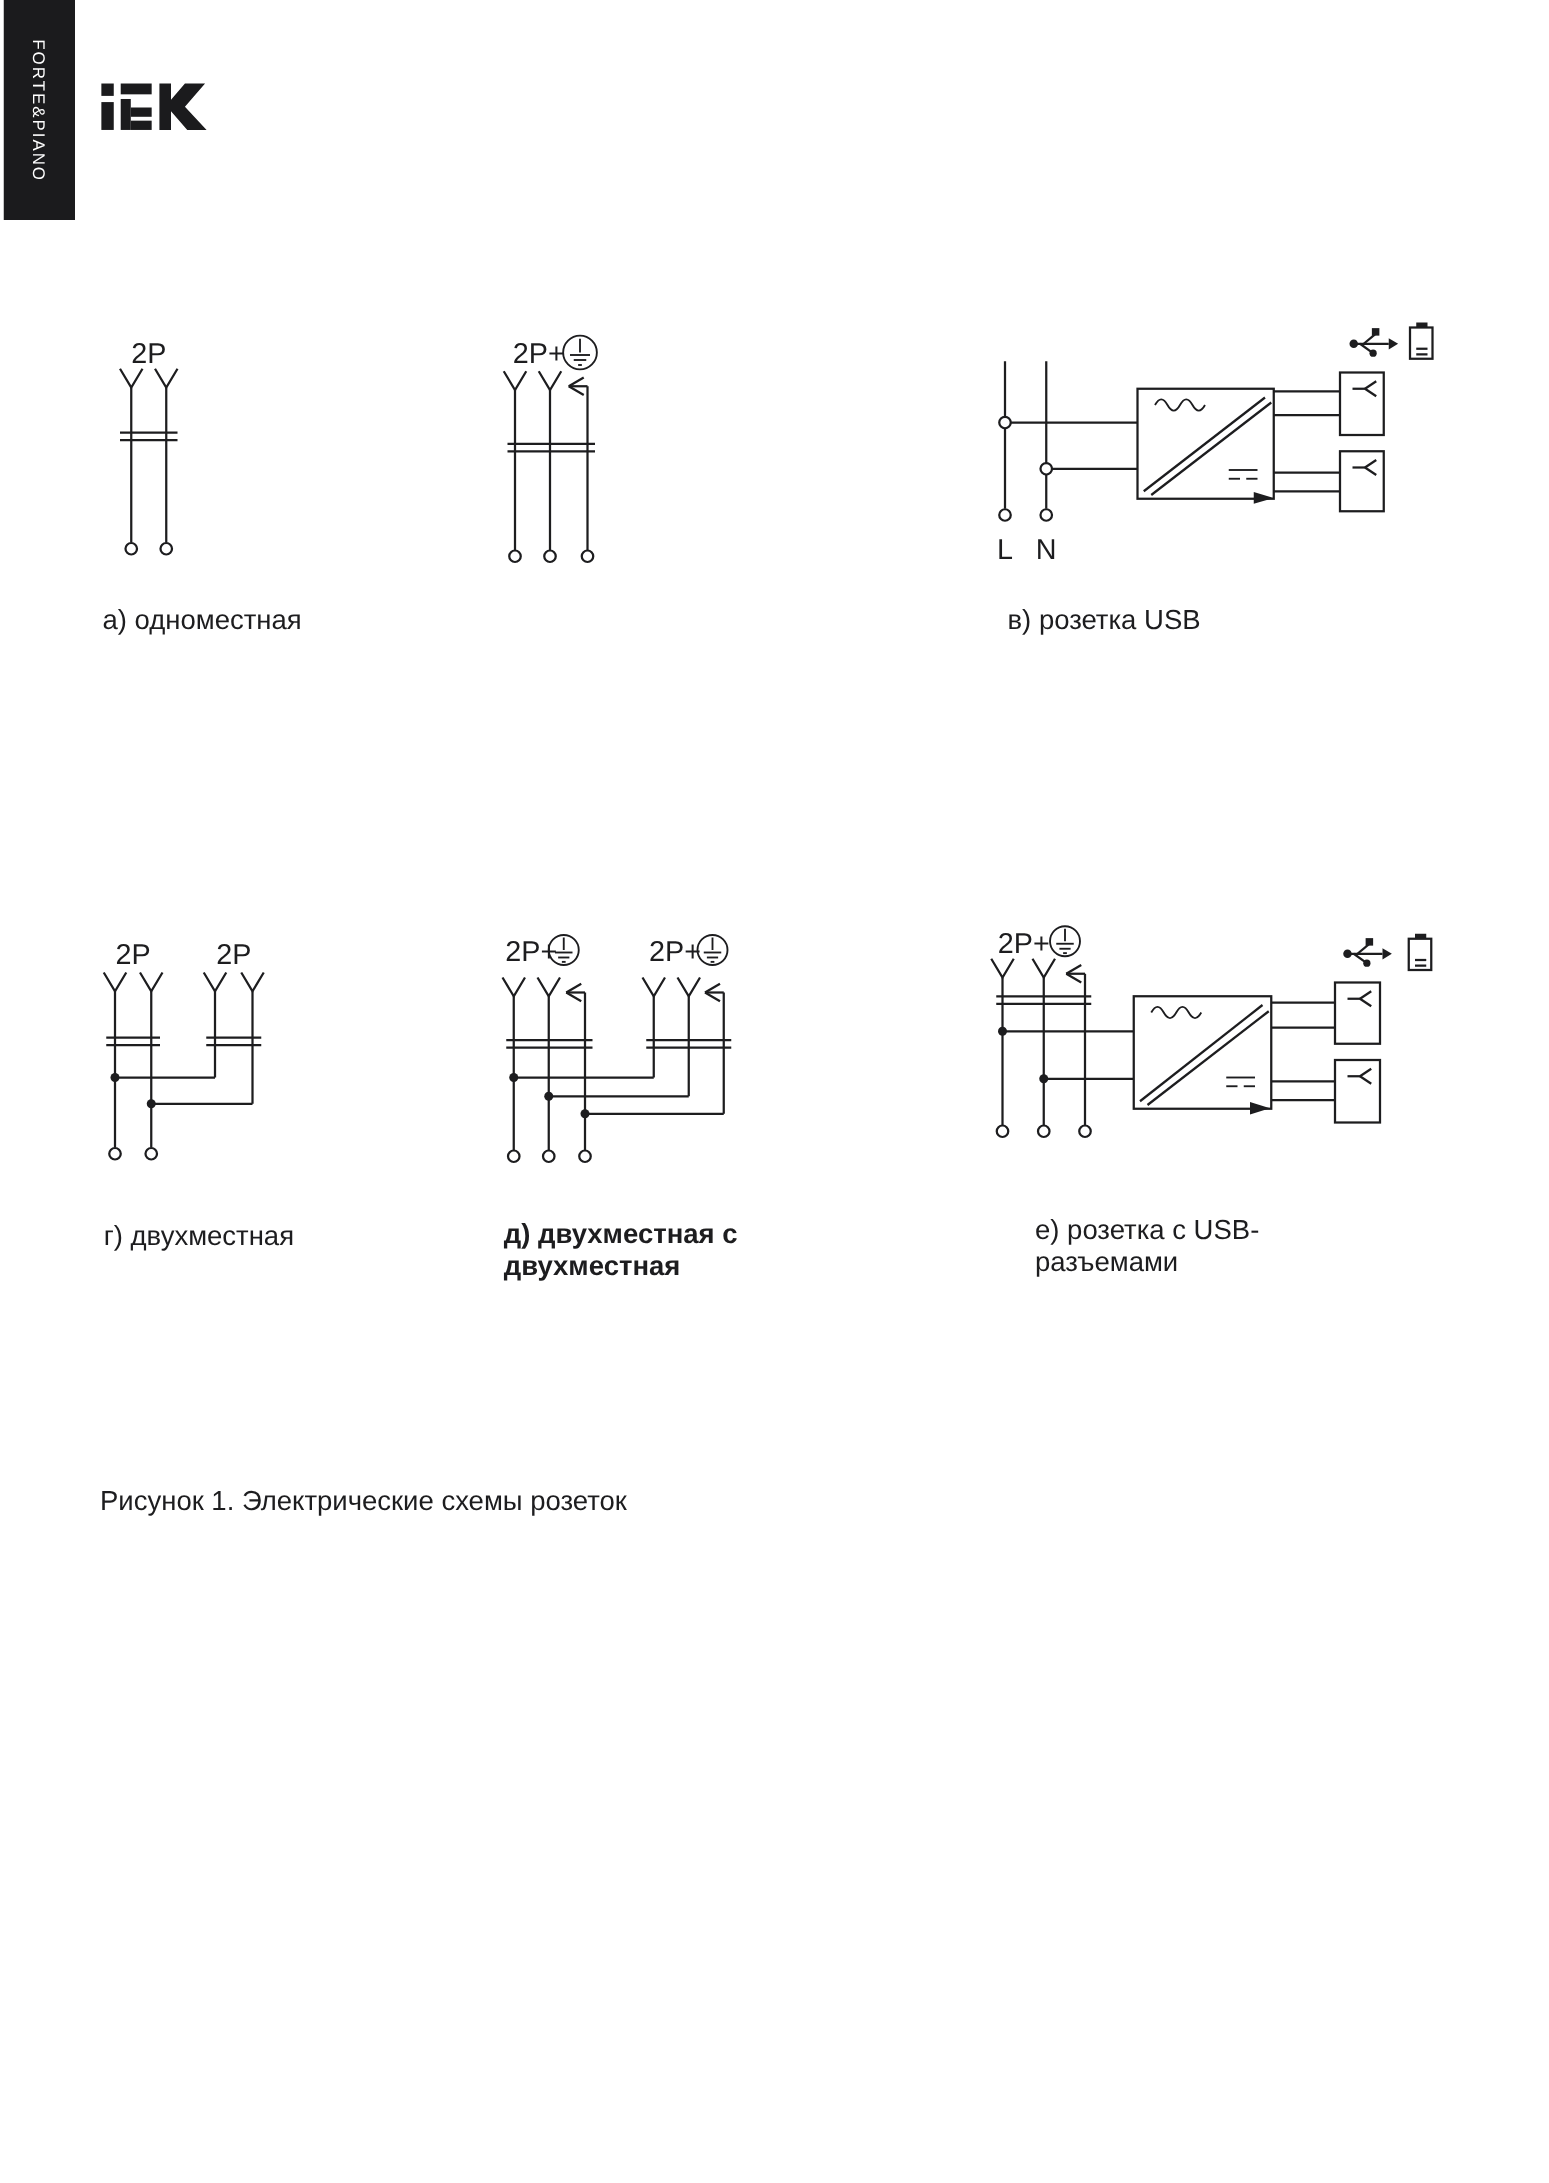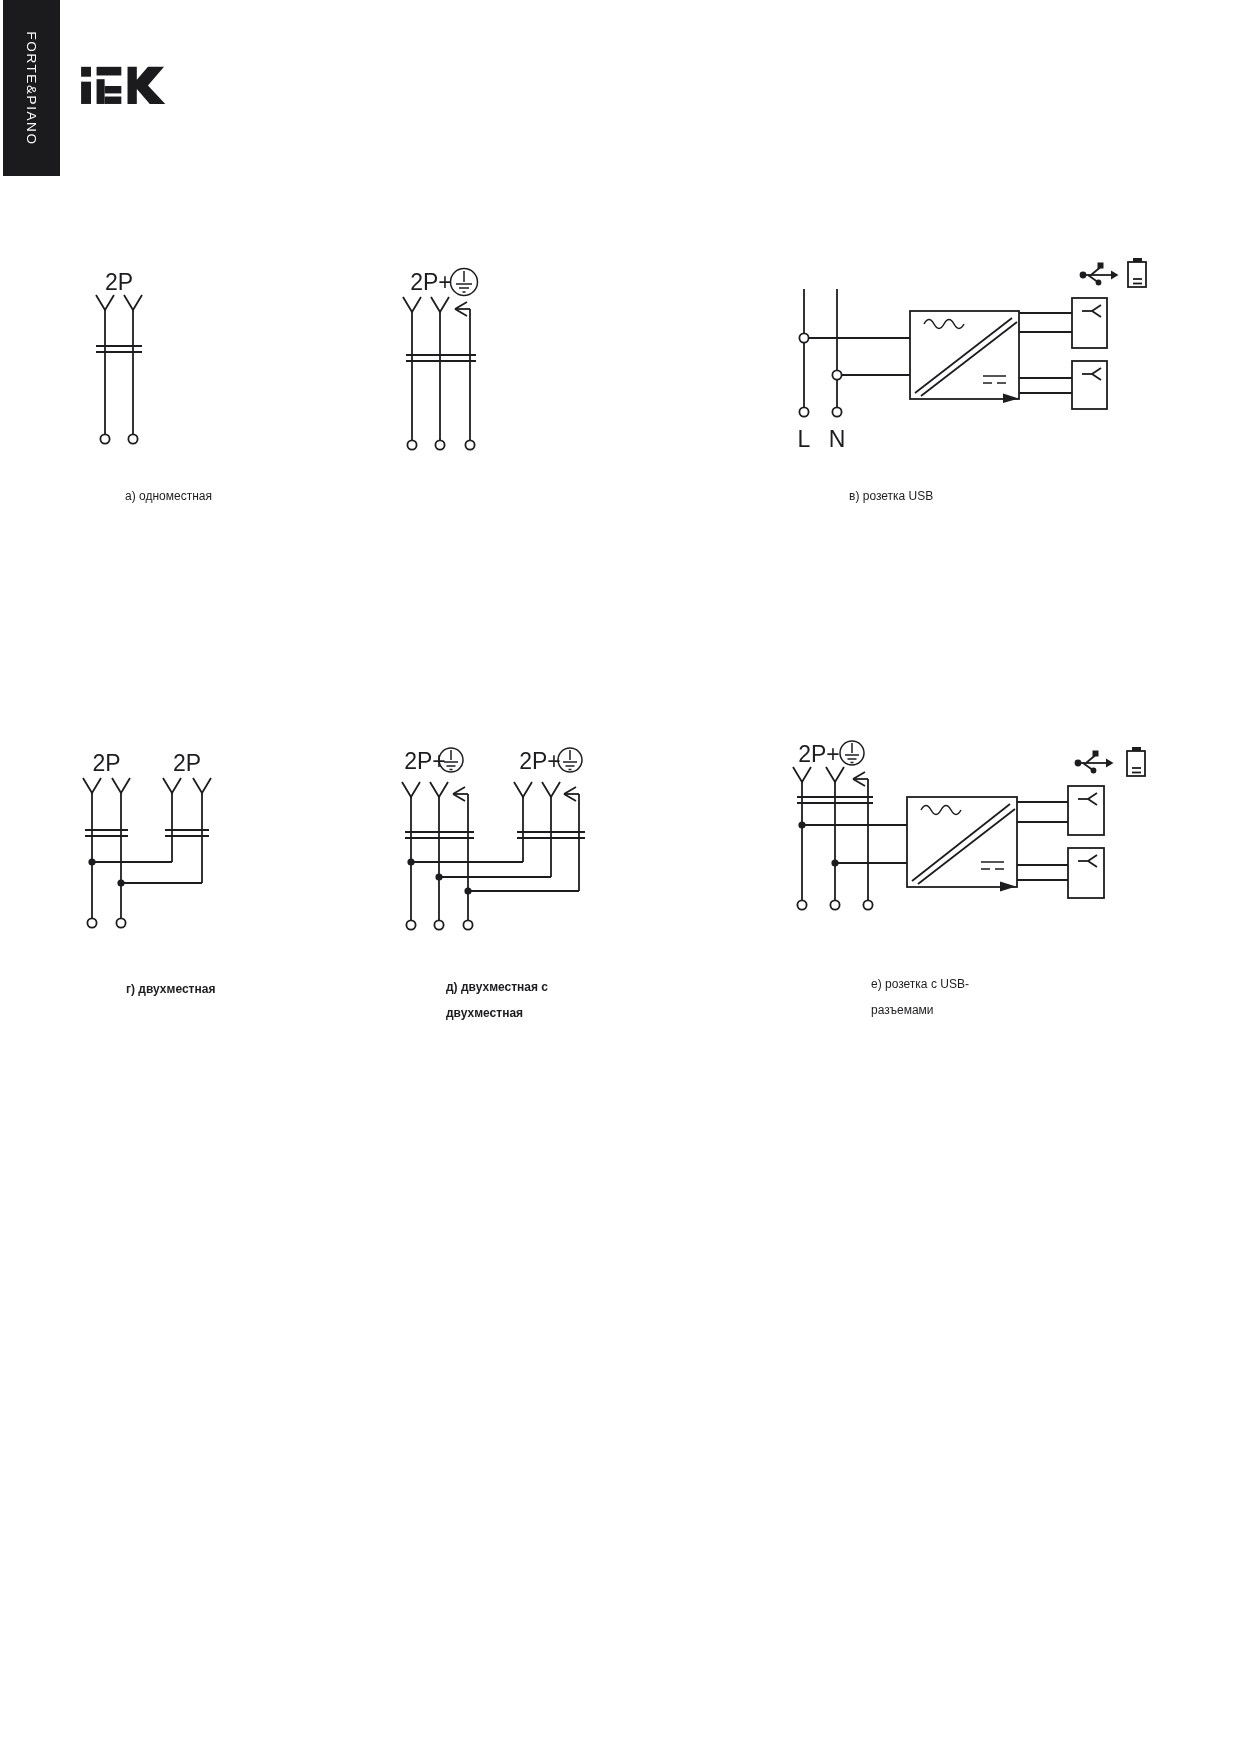--- a/index.html
+++ b/index.html
@@ -9,21 +9,21 @@
   }
   .brand-bar {
     position:absolute; left:3px; top:0; width:57px; height:176px;
     background:#1b1b1d; display:flex; align-items:center; justify-content:center;
   }
   .brand-bar span {
     transform:rotate(90deg); white-space:nowrap; color:#ffffff;
     font-size:13.5px; letter-spacing:1.6px; font-weight:400;
   }
   .logo { position:absolute; left:78px; top:55px; }
-  .lbl  { position:absolute; font-size:12px; line-height:26px; color:#1d1d1f; white-space:nowrap;margin-left:43px; }
+  .lbl  { position:absolute; font-size:22px; line-height:26px; color:#1d1d1f; white-space:nowrap; }
   .caption { position:absolute; left:80px; top:1188px; font-size:22px; color:#1d1d1f; white-space:nowrap; }
   svg.diag { position:absolute; overflow:visible; }
   svg.diag line, svg.diag polyline, svg.diag path, svg.diag rect, svg.diag circle {
     stroke:#1d1d1f; stroke-width:1.8; fill:none;
   }
   svg.diag circle.term { fill:#ffffff; }
   svg.diag circle.dot, svg.diag .fill { fill:#1d1d1f; stroke:none; }
   svg.diag text {
     stroke:none; fill:#1d1d1f; font-family:"Liberation Sans", sans-serif;
     font-size:23px; text-anchor:middle;
@@ -329,26 +329,27 @@
       <line x1="442" y1="28" x2="451" y2="28" stroke-width="2"></line>
       <line x1="442" y1="32.5" x2="451" y2="32.5" stroke-width="2"></line>
     </g>
   </svg>
 
   <div class="lbl" style="left:82px; top:483px;">а) одноместная</div>
 
 
   <div class="lbl" style="left:806px; top:483px;">в) розетка USB</div>
 
-  <div class="lbl" style="left:83px; top:976px;font-weight:bold;">г) двухместная</div>
+  <div class="lbl" style="left:83px; top:976px;">г) двухместная</div>
 
   <div class="lbl" style="left:403px; top:974px;font-weight:bold;">
     <div>д) двухместная с</div>
     <div>двухместная</div>
   </div>
 
   <div class="lbl" style="left:828px; top:971px;">
     <div>е) розетка с USB-</div>
     <div>разъемами</div>
   </div>
 
+  <div class="caption">Рисунок 1. Электрические схемы розеток</div>
 
 </div>
 
 </body></html>

